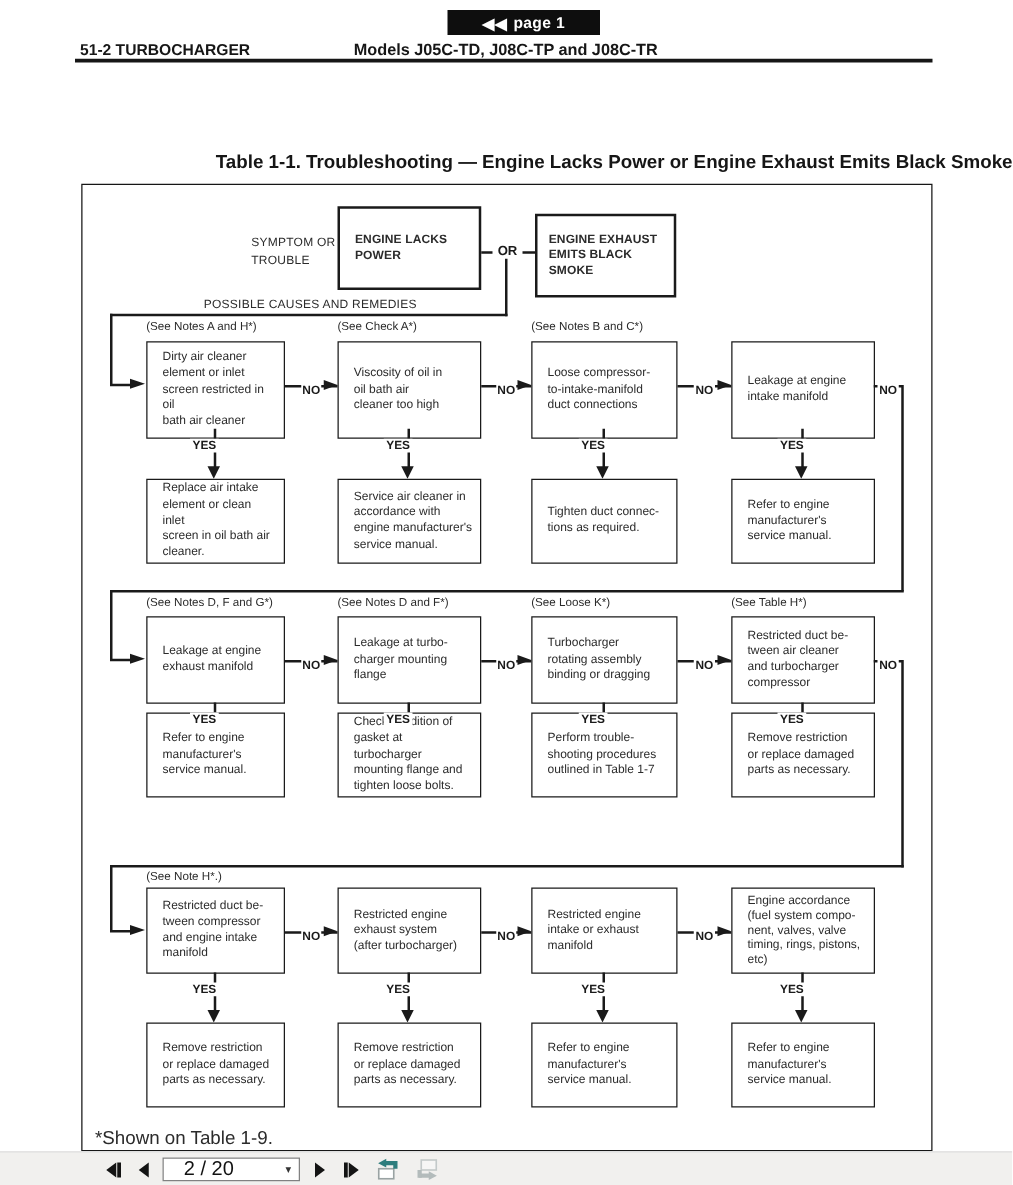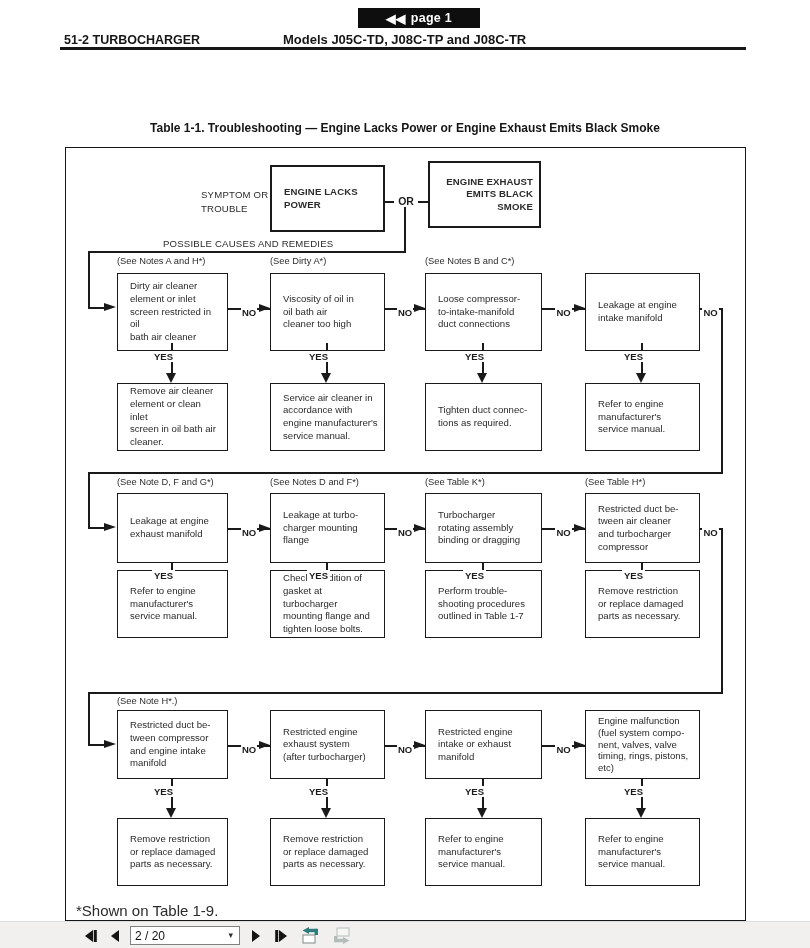--- a/index.html
+++ b/index.html
@@ -8,21 +8,21 @@
 
   
   .badge{position:absolute;left:358px;top:8px;width:122px;height:20px;background:#0e0e0e;
          color:#fff;font-size:12.5px;font-weight:bold;display:flex;align-items:center;
          justify-content:center;gap:5px;letter-spacing:.3px;cursor:pointer;}
   .hdr-left{position:absolute;left:64px;top:33px;font-size:12.5px;font-weight:bold;color:#161616;}
   .hdr-center{position:absolute;left:236px;top:32px;font-size:13px;font-weight:bold;color:#161616;margin-left:47px;}
   .rule{position:absolute;left:60px;top:47px;width:686px;height:2.5px;background:#161616;}
   .title{position:absolute;left:0;top:78px;width:810px;text-align:center;font-size:20px;
          font-weight:bold;letter-spacing:1.2px;color:#161616;}
-  .caption{position:absolute;left:0;top:121px;width:810px;text-align:center;font-size:12px;
+  .caption{position:absolute;left:0;top:121px;width:810px;text-align:right;font-size:15px;
            font-weight:bold;color:#161616;}
 
   
   .frame{position:absolute;left:65px;top:147px;width:679px;height:772px;border:1.5px solid #161616;}
 
   
   .box{position:absolute;border:1.5px solid #1a1a1a;background:#fff;display:flex;align-items:center;
        padding:2px 6px 2px 12px;font-size:9.6px;line-height:1.32;color:#2b2b2b;box-sizing:border-box;}
   .sym{border-width:2px;font-weight:bold;font-size:9.6px;letter-spacing:.1px;}
   .prewrap{white-space:pre-line;}
@@ -69,21 +69,21 @@
   .toolbar{position:absolute;left:0;top:921px;width:810px;height:27px;background:#f1f0ee;
            border-top:1px solid #dedede;display:flex;align-items:center;}
   .tbtn{height:20px;display:flex;align-items:center;justify-content:center;cursor:pointer;background:none;
         border:none;padding:0;margin:0;}
   .tbtn svg{display:block;}
   .b-first{margin-left:82px;width:18px;} .b-prev{margin-left:8px;width:14px;}
   .b-next{margin-left:9px;width:14px;} .b-last{margin-left:9px;width:18px;}
   .b-pview{margin-left:9px;width:24px;} .b-nview{margin-left:6px;width:24px;}
   .combo{margin-left:8px;width:110px;height:19px;background:#fff;border:1px solid #818181;
          display:flex;align-items:center;box-sizing:border-box;cursor:pointer;}
-  .combo-text{flex:1;font-size:12px;padding-left:4px;color:#111;}
+  .combo-text{flex:1;font-size:16px;padding-left:16px;color:#111;}
   .combo-caret{font-size:9px;color:#333;padding-right:6px;line-height:1;}
 </style>
 </head>
 <body>
 
 <div class="page">
 
   <div class="badge">
     <span>◀◀</span>
     <span>page 1</span>
@@ -95,36 +95,36 @@
   <div class="caption">Table 1-1.  Troubleshooting — Engine Lacks Power or Engine Exhaust Emits Black Smoke</div>
 
   <div class="frame"></div>
 
   <div class="flabel prewrap" style="left:201px;top:188px;width:80px;line-height:1.5;">SYMPTOM OR
 TROUBLE</div>
   <div class="box sym prewrap" style="left:270px;top:165px;width:115px;height:67px;">
     <span class="prewrap">ENGINE LACKS
 POWER</span>
   </div>
-  <div class="box sym prewrap" style="left:428px;top:161px;width:113px;height:67px;padding-left:9px;text-align:right;">
+  <div class="box sym prewrap" style="left:428px;top:171px;width:113px;height:67px;padding-left:9px;">
     <span class="prewrap">ENGINE EXHAUST
 EMITS BLACK SMOKE</span>
   </div>
   <i class="hl" style="left:385px;top:201px;width:43px;"></i>
   <div class="or">OR</div>
   <i class="vl" style="left:404px;top:207px;height:46px;"></i>
 
   <div class="flabel" style="left:163px;top:238px;">POSSIBLE CAUSES AND REMEDIES</div>
   <i class="hl" style="left:88px;top:251px;width:318px;"></i>
   <i class="vl" style="left:88px;top:251px;height:57px;"></i>
   <i class="hl" style="left:88px;top:307px;width:17px;"></i>
   <i class="ar" style="left:104px;top:303px;"></i>
 
   <div class="note n1 c1">(See Notes A and H*)</div>
-  <div class="note n1 c2">(See Dirty A*)</div>
+  <div class="note n1 c2">(See Check A*)</div>
   <div class="note n1 c3">(See Notes B and C*)</div>
 
   <div class="box cs1 c1">
       <span class="prewrap">Dirty air cleaner
 element or inlet
 screen restricted in oil
 bath air cleaner</span>
     </div>
   <div class="box cs1 c2">
       <span class="prewrap">Viscosity of oil in
@@ -176,21 +176,21 @@
       <span class="txt"><b>YES</b></span>
       <i class="ya"></i>
     </div>
   <div class="yes y1 yc4">
       <i class="yl"></i>
       <span class="txt"><b>YES</b></span>
       <i class="ya"></i>
     </div>
 
   <div class="box rm1 c1">
-      <span class="prewrap">Remove air cleaner
+      <span class="prewrap">Replace air intake
 element or clean inlet
 screen in oil bath air
 cleaner.</span>
     </div>
   <div class="box rm1 c2">
       <span class="prewrap">Service air cleaner in
 accordance with
 engine manufacturer's
 service manual.</span>
     </div>
@@ -203,23 +203,23 @@
 manufacturer's
 service manual.</span>
     </div>
 
   <i class="vl" style="left:721px;top:308px;height:165px;"></i>
   <i class="hl" style="left:88px;top:472px;width:635px;"></i>
   <i class="vl" style="left:88px;top:472px;height:56px;"></i>
   <i class="hl" style="left:88px;top:527px;width:17px;"></i>
   <i class="ar" style="left:104px;top:523px;"></i>
 
-  <div class="note n2 c1">(See Note D, F and G*)</div>
+  <div class="note n2 c1">(See Notes D, F and G*)</div>
   <div class="note n2 c2">(See Notes D and F*)</div>
-  <div class="note n2 c3">(See Table K*)</div>
+  <div class="note n2 c3">(See Loose K*)</div>
   <div class="note n2 c4">(See Table H*)</div>
 
   <div class="box cs2 c1">
       <span class="prewrap">Leakage at engine
 exhaust manifold</span>
     </div>
   <div class="box cs2 c2">
       <span class="prewrap">Leakage at turbo-
 charger mounting
 flange</span>
@@ -317,21 +317,21 @@
       <span class="prewrap">Restricted engine
 exhaust system
 (after turbocharger)</span>
     </div>
   <div class="box cs3 c3">
       <span class="prewrap">Restricted engine
 intake or exhaust
 manifold</span>
     </div>
   <div class="box cs3 c4" style="line-height:1.25;">
-      <span class="prewrap">Engine malfunction
+      <span class="prewrap">Engine accordance
 (fuel system compo-
 nent, valves, valve
 timing, rings, pistons,
 etc)</span>
     </div>
 
   <div class="no no3 g12">
       <i class="nl"></i>
       <span class="txt"><b>NO</b></span>
       <i class="na"></i>

